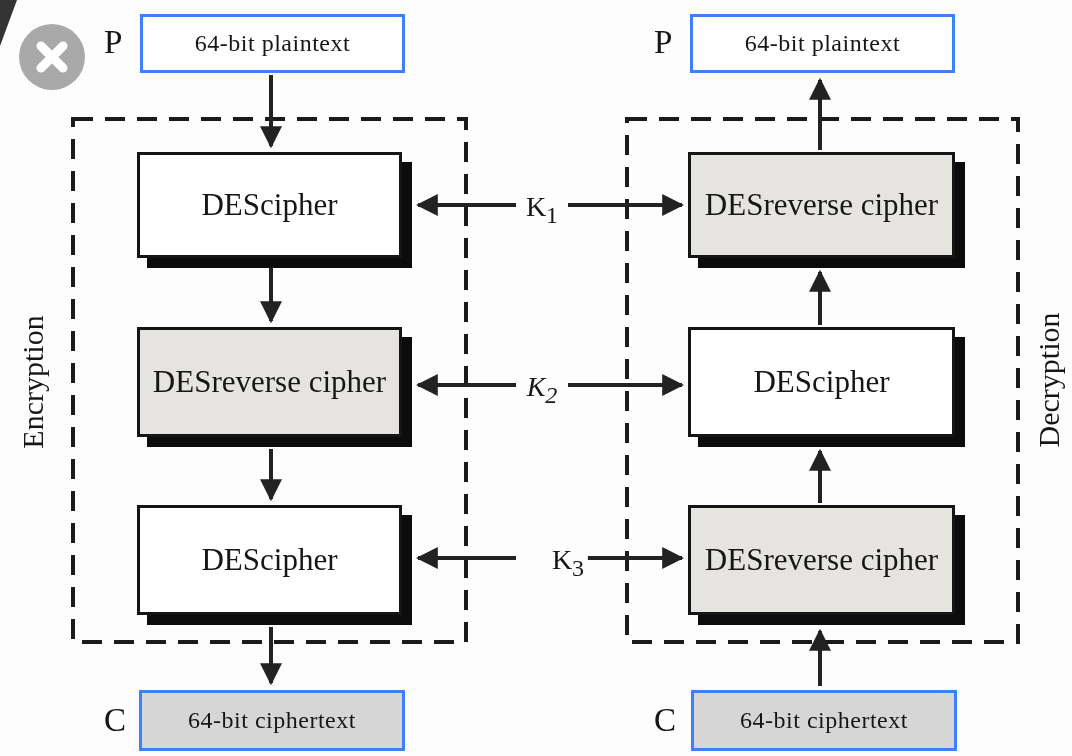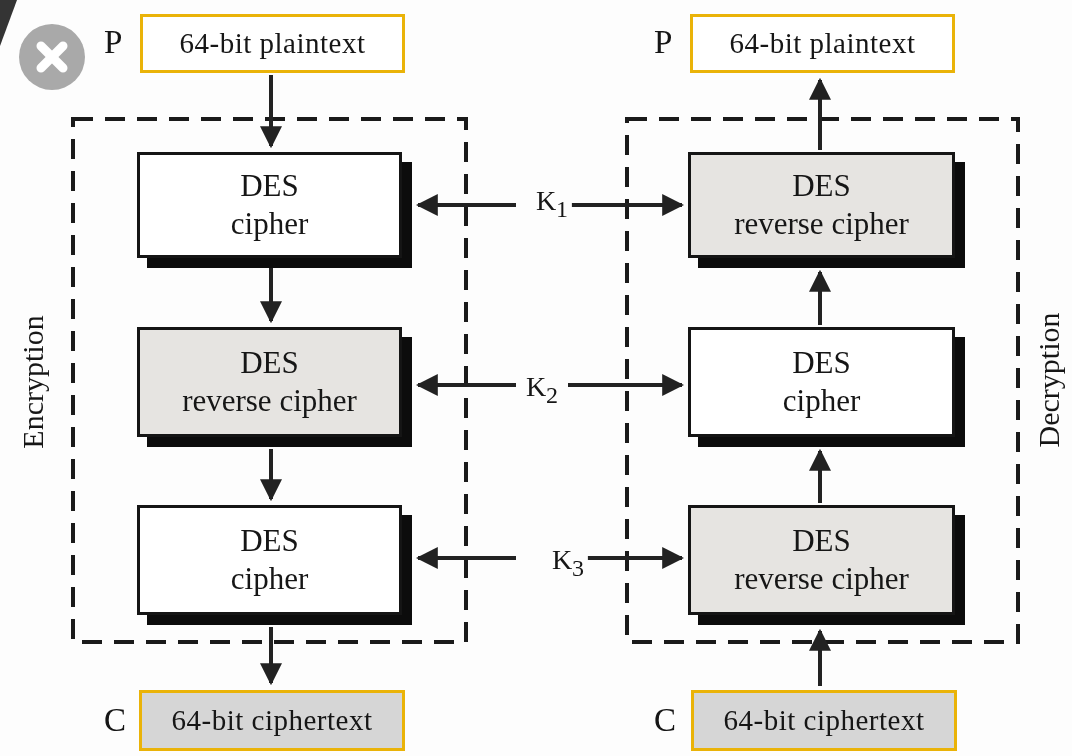--- a/index.html
+++ b/index.html
@@ -3,31 +3,31 @@
 <meta charset="utf-8">
 <style>
   html,body { margin:0; padding:0; background:#ffffff; }
   .canvas {
     position:relative; width:1072px; height:756px; overflow:hidden;
     background:#fdfdfd; color:#161616;
     font-family:"Liberation Serif","DejaVu Serif",serif;
   }
   .io-box {
     position:absolute; box-sizing:border-box;
-    border:3px solid #eab308; background:#ffffff;
+    border:3px solid #3b82f6; background:#ffffff;
     display:flex; align-items:center; justify-content:center;
-    font-size:29px; letter-spacing:0.5px;
+    font-size:24px; letter-spacing:0.5px;
   }
   .io-box.gray { background:#d6d6d6;align-items:center; }
   .io-label { position:absolute; font-size:33px; }
   .stage {
     position:absolute; box-sizing:border-box;
     border:3px solid #151515; background:#ffffff;
     box-shadow:10px 10px 0 0 #0c0c0c;
-    display:flex; flex-direction:column; align-items:center; justify-content:center;
+    display:flex; flex-direction:row; align-items:center; justify-content:center;
     font-size:31px; line-height:1.22; text-align:center;
   }
   .stage.gray { background:#e6e4e1; }
   .v-label {
     position:absolute; white-space:nowrap; font-size:30px;
     transform:translate(-50%,-50%) rotate(-90deg);
   }
   .key-label {
     position:absolute; transform:translate(-50%,-50%);
     font-size:28px; background:#fdfdfd; padding:0 4px;
@@ -119,22 +119,22 @@
   <div class="stage gray" style="left:688px; top:505px; width:267px; height:110px;">
     <span>DES</span>
     <span>reverse cipher</span>
   </div>
 
   <span class="io-label" style="left:654px; top:702px;">C</span>
   <div class="io-box gray" style="left:691px; top:690px; width:266px; height:61px;">
     <span>64-bit ciphertext</span>
   </div>
 
-  <span class="key-label" style="left:542px; top:201px;margin-left:10px;"><span>K</span><sub>1</sub></span>
-  <span class="key-label" style="left:542px; top:387px;"><span>K</span><sub>2</sub></span>
+  <span class="key-label" style="left:542px; top:207px;"><span>K</span><sub>1</sub></span>
+  <span class="key-label" style="left:542px; top:387px;font-style:italic;"><span>K</span><sub>2</sub></span>
   <span class="key-label" style="left:568px; top:560px;"><span>K</span><sub>3</sub></span>
 
   <svg class="corner" width="20" height="48" viewBox="0 0 20 48">
     <polygon points="0,0 17,0 0,46" fill="#343434"></polygon>
   </svg>
 
   <button class="close-btn" aria-label="Close">
     <svg width="66" height="66" viewBox="0 0 66 66">
       <line x1="22" y1="22" x2="44" y2="44" stroke="#ffffff" stroke-width="9" stroke-linecap="round"></line>
       <line x1="44" y1="22" x2="22" y2="44" stroke="#ffffff" stroke-width="9" stroke-linecap="round"></line>

